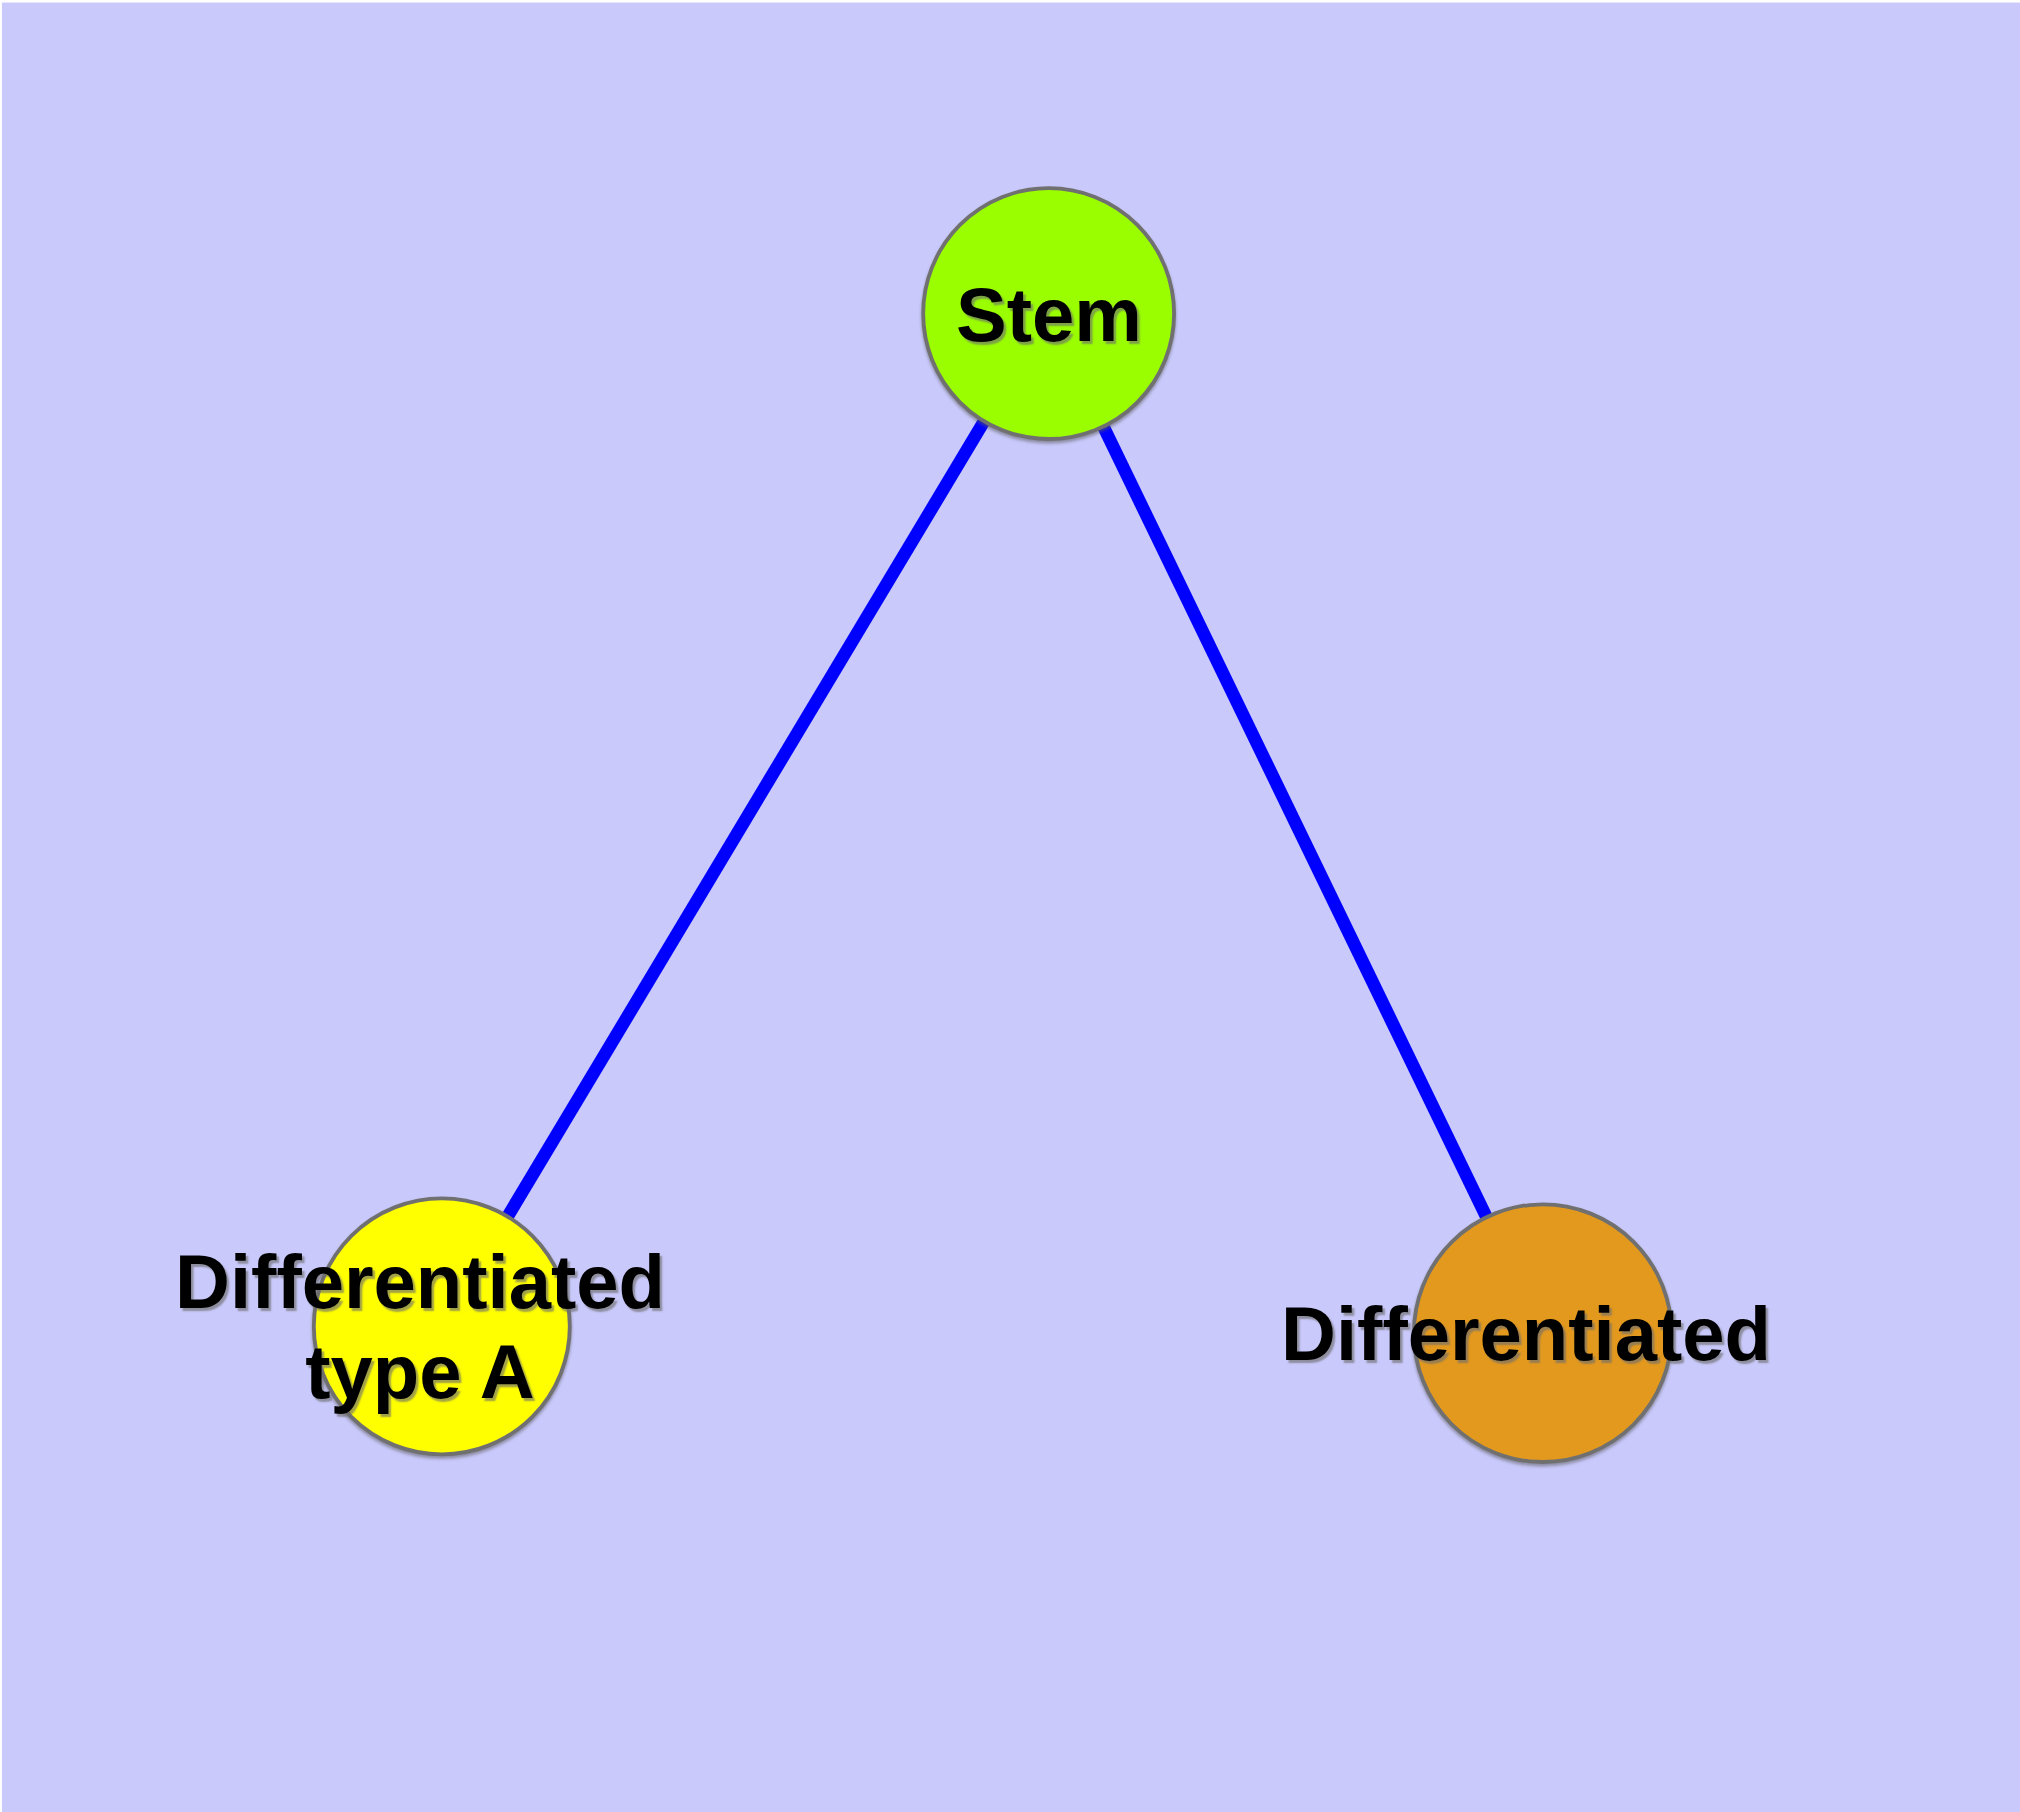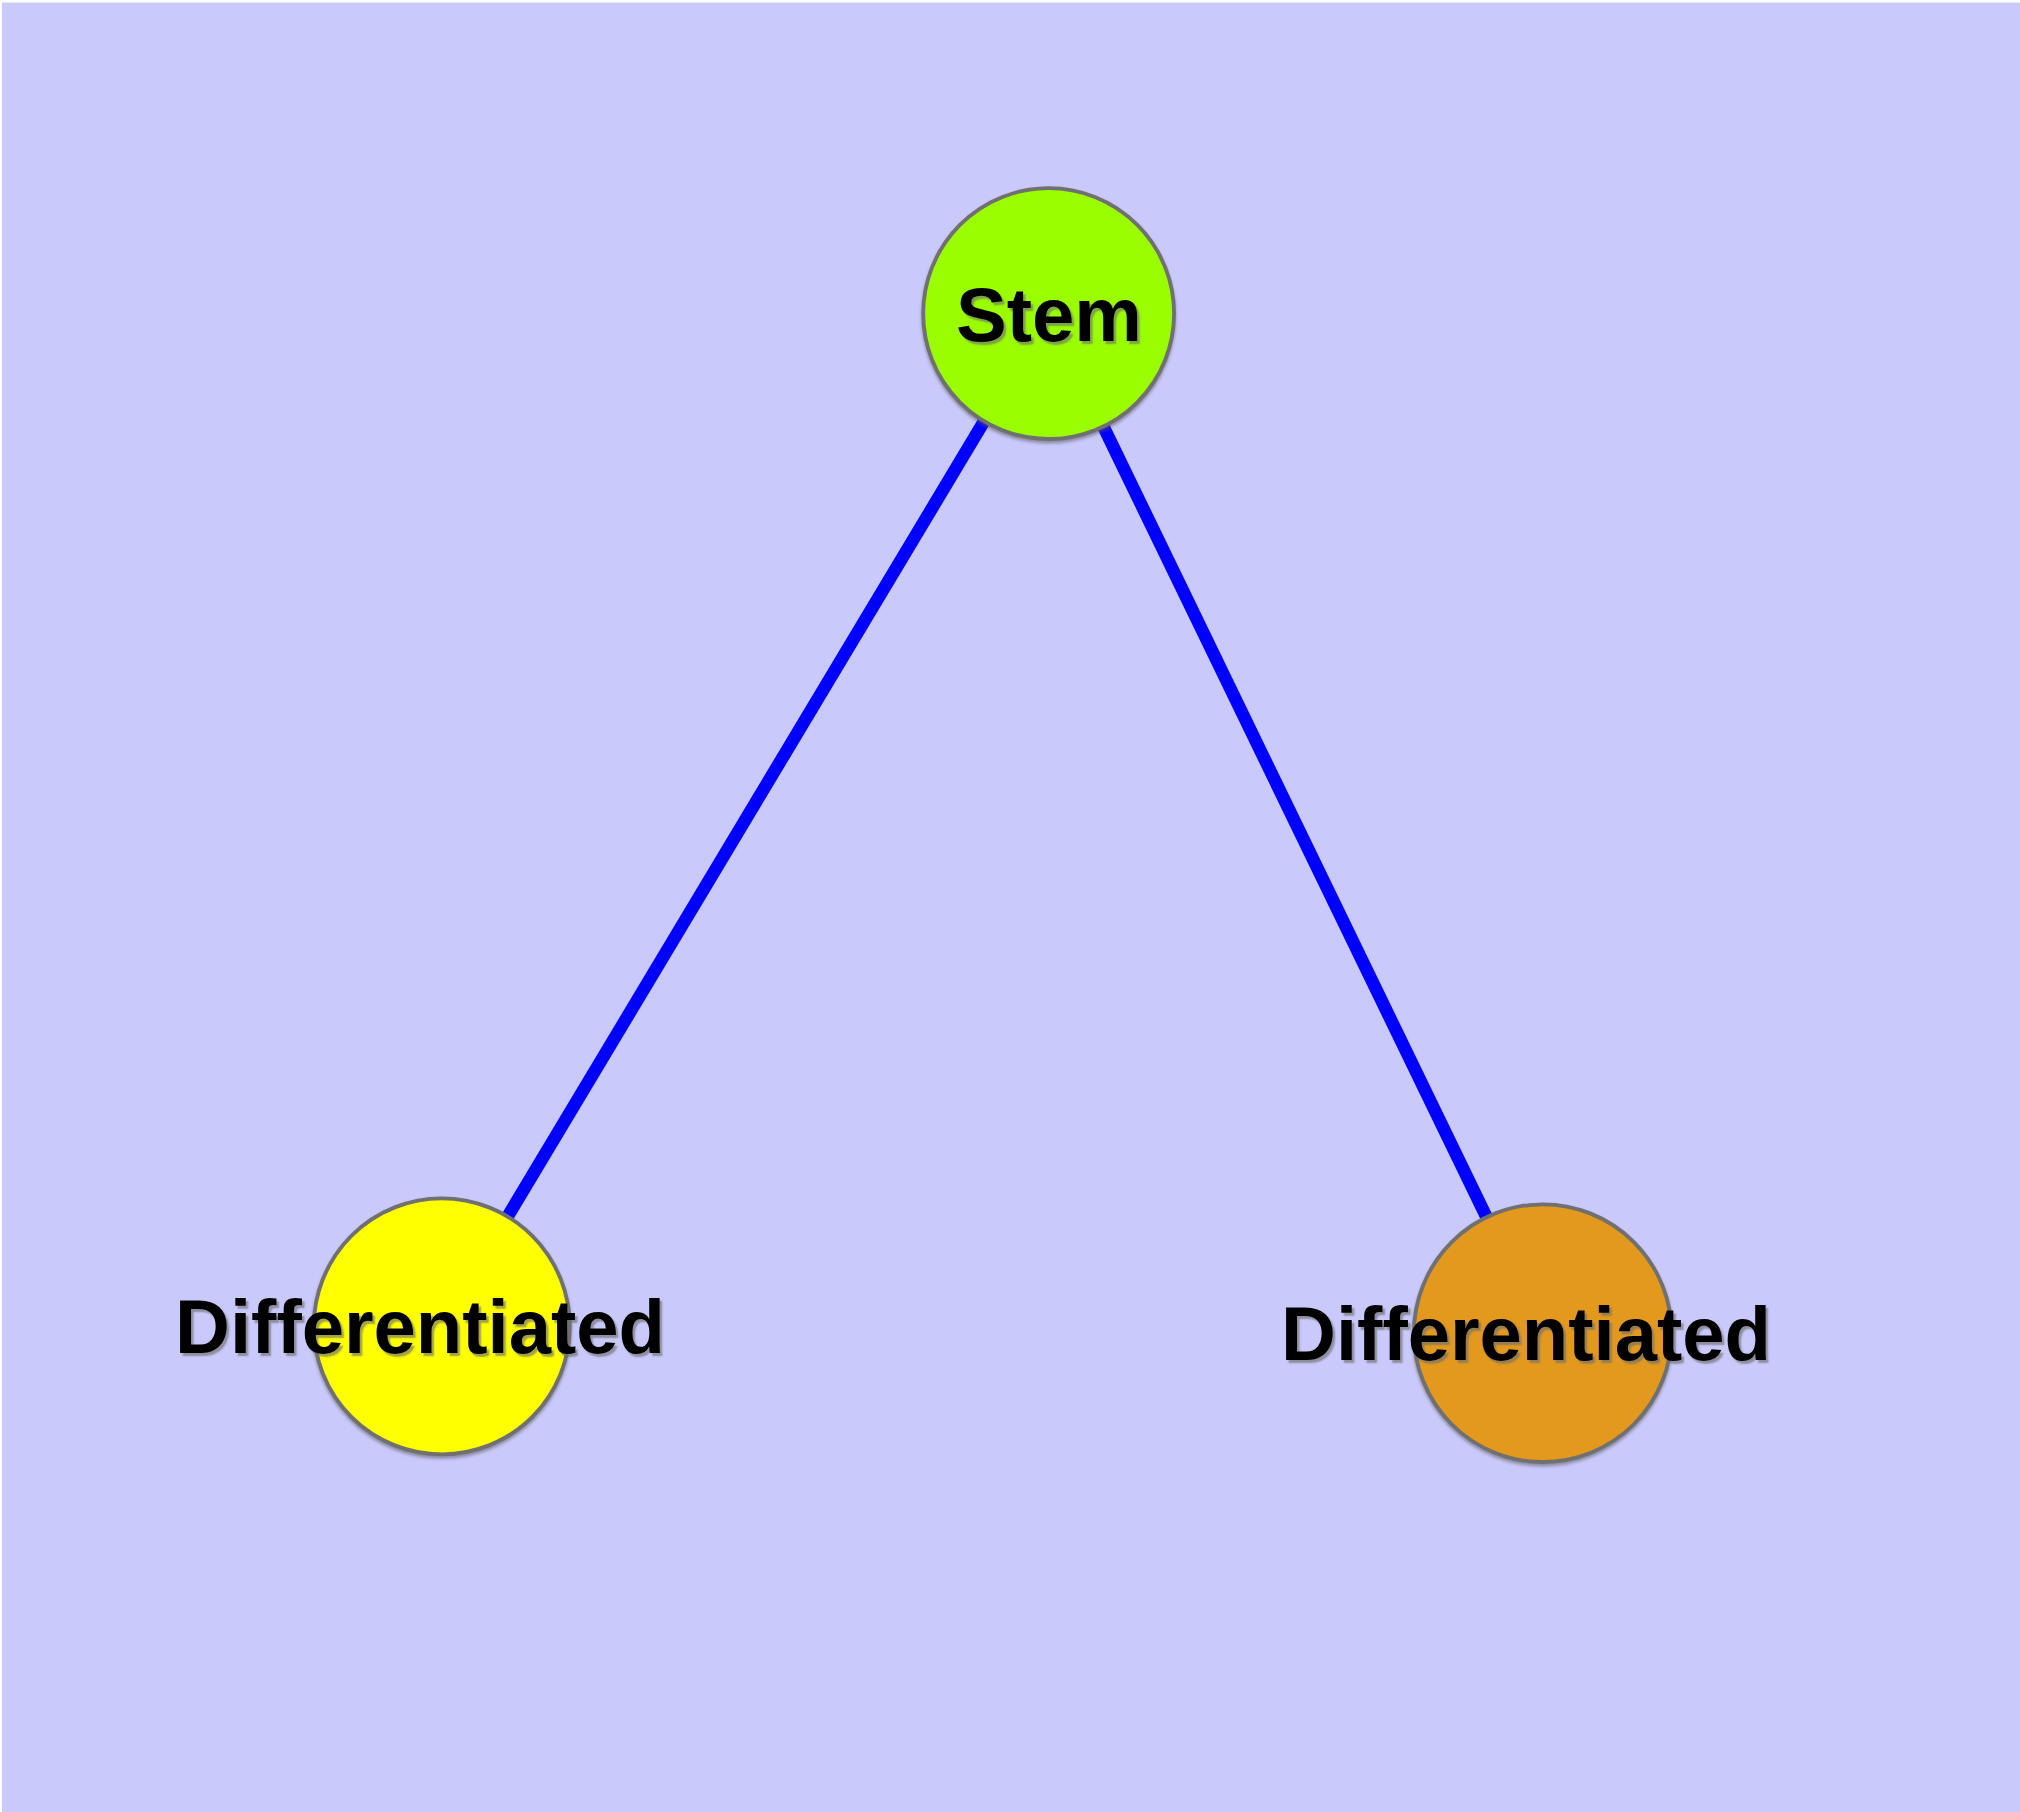--- a/index.html
+++ b/index.html
@@ -57,18 +57,19 @@
       <circle class="node-circle" cx="1820" cy="1573" r="152" fill="#e3991e" stroke="#707070" stroke-width="4.5"></circle>
     </g>
   </svg>
 
   <div class="node-label" style="left: 1049px; top: 315px; color: rgb(0, 0, 0);">
     <div>Stem</div>
     <div></div>
   </div>
   <div class="node-label" style="left: 420px; top: 1327px; color: rgb(0, 0, 0);">
     <div>Differentiated</div>
+    <div>type A</div>
   </div>
   <div class="node-label" style="left: 1526px; top: 1334px; color: rgb(0, 0, 0);">
     <div>Differentiated</div>
   </div>
 </div>
 
 
 </body></html>

